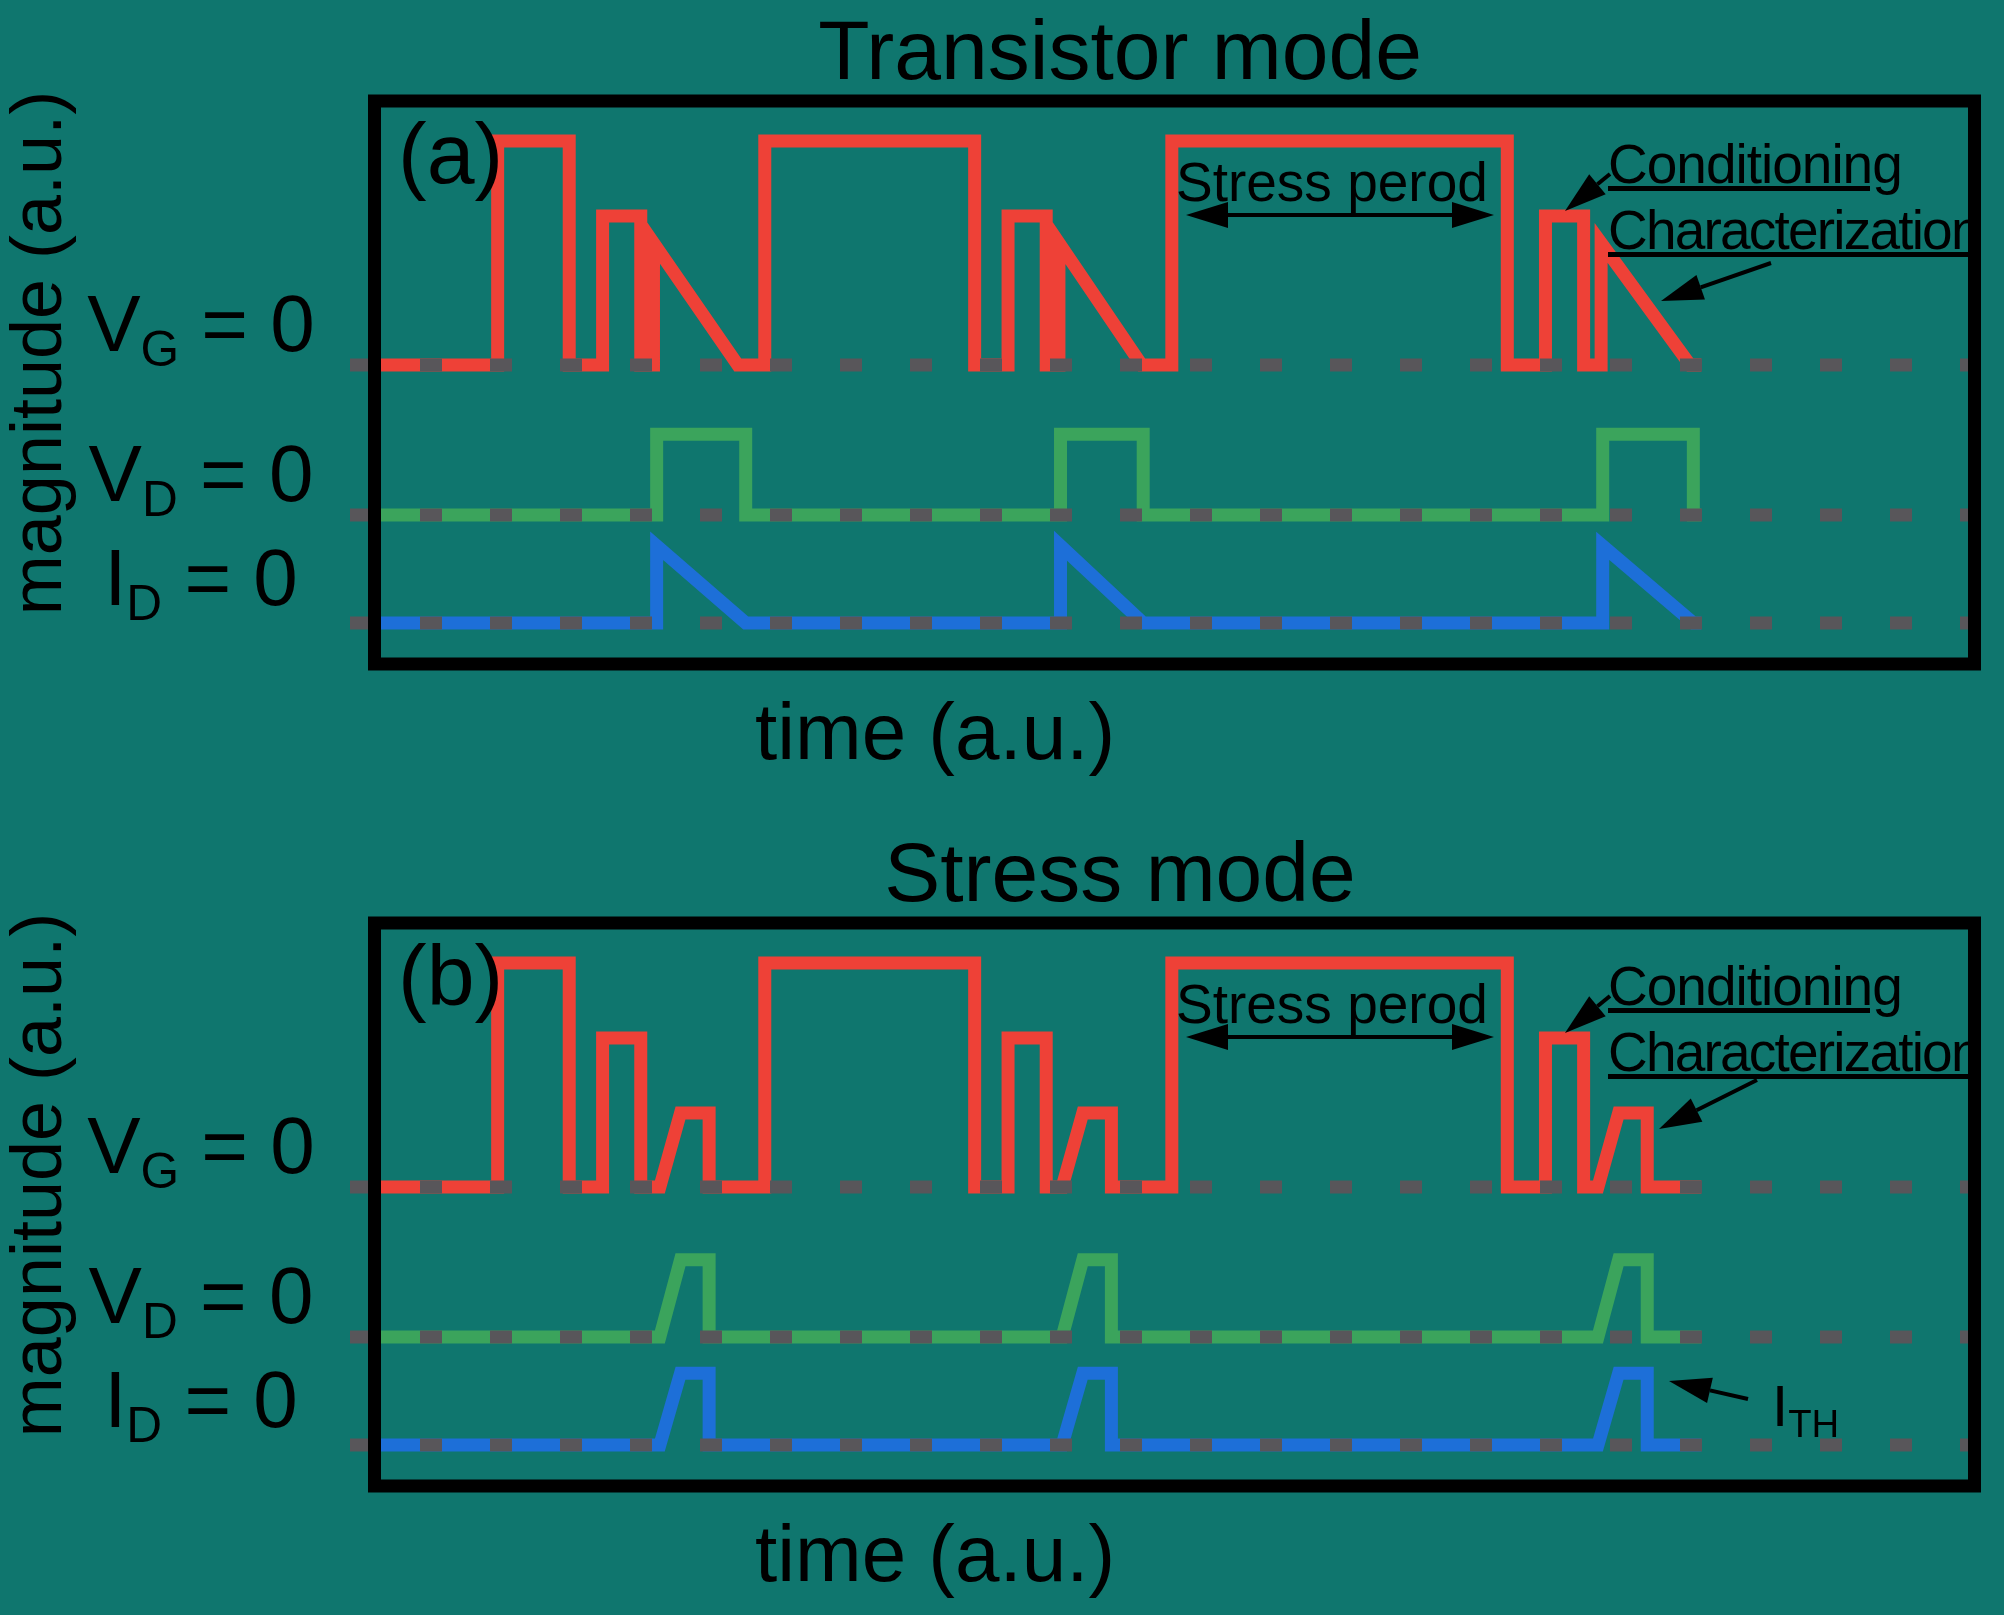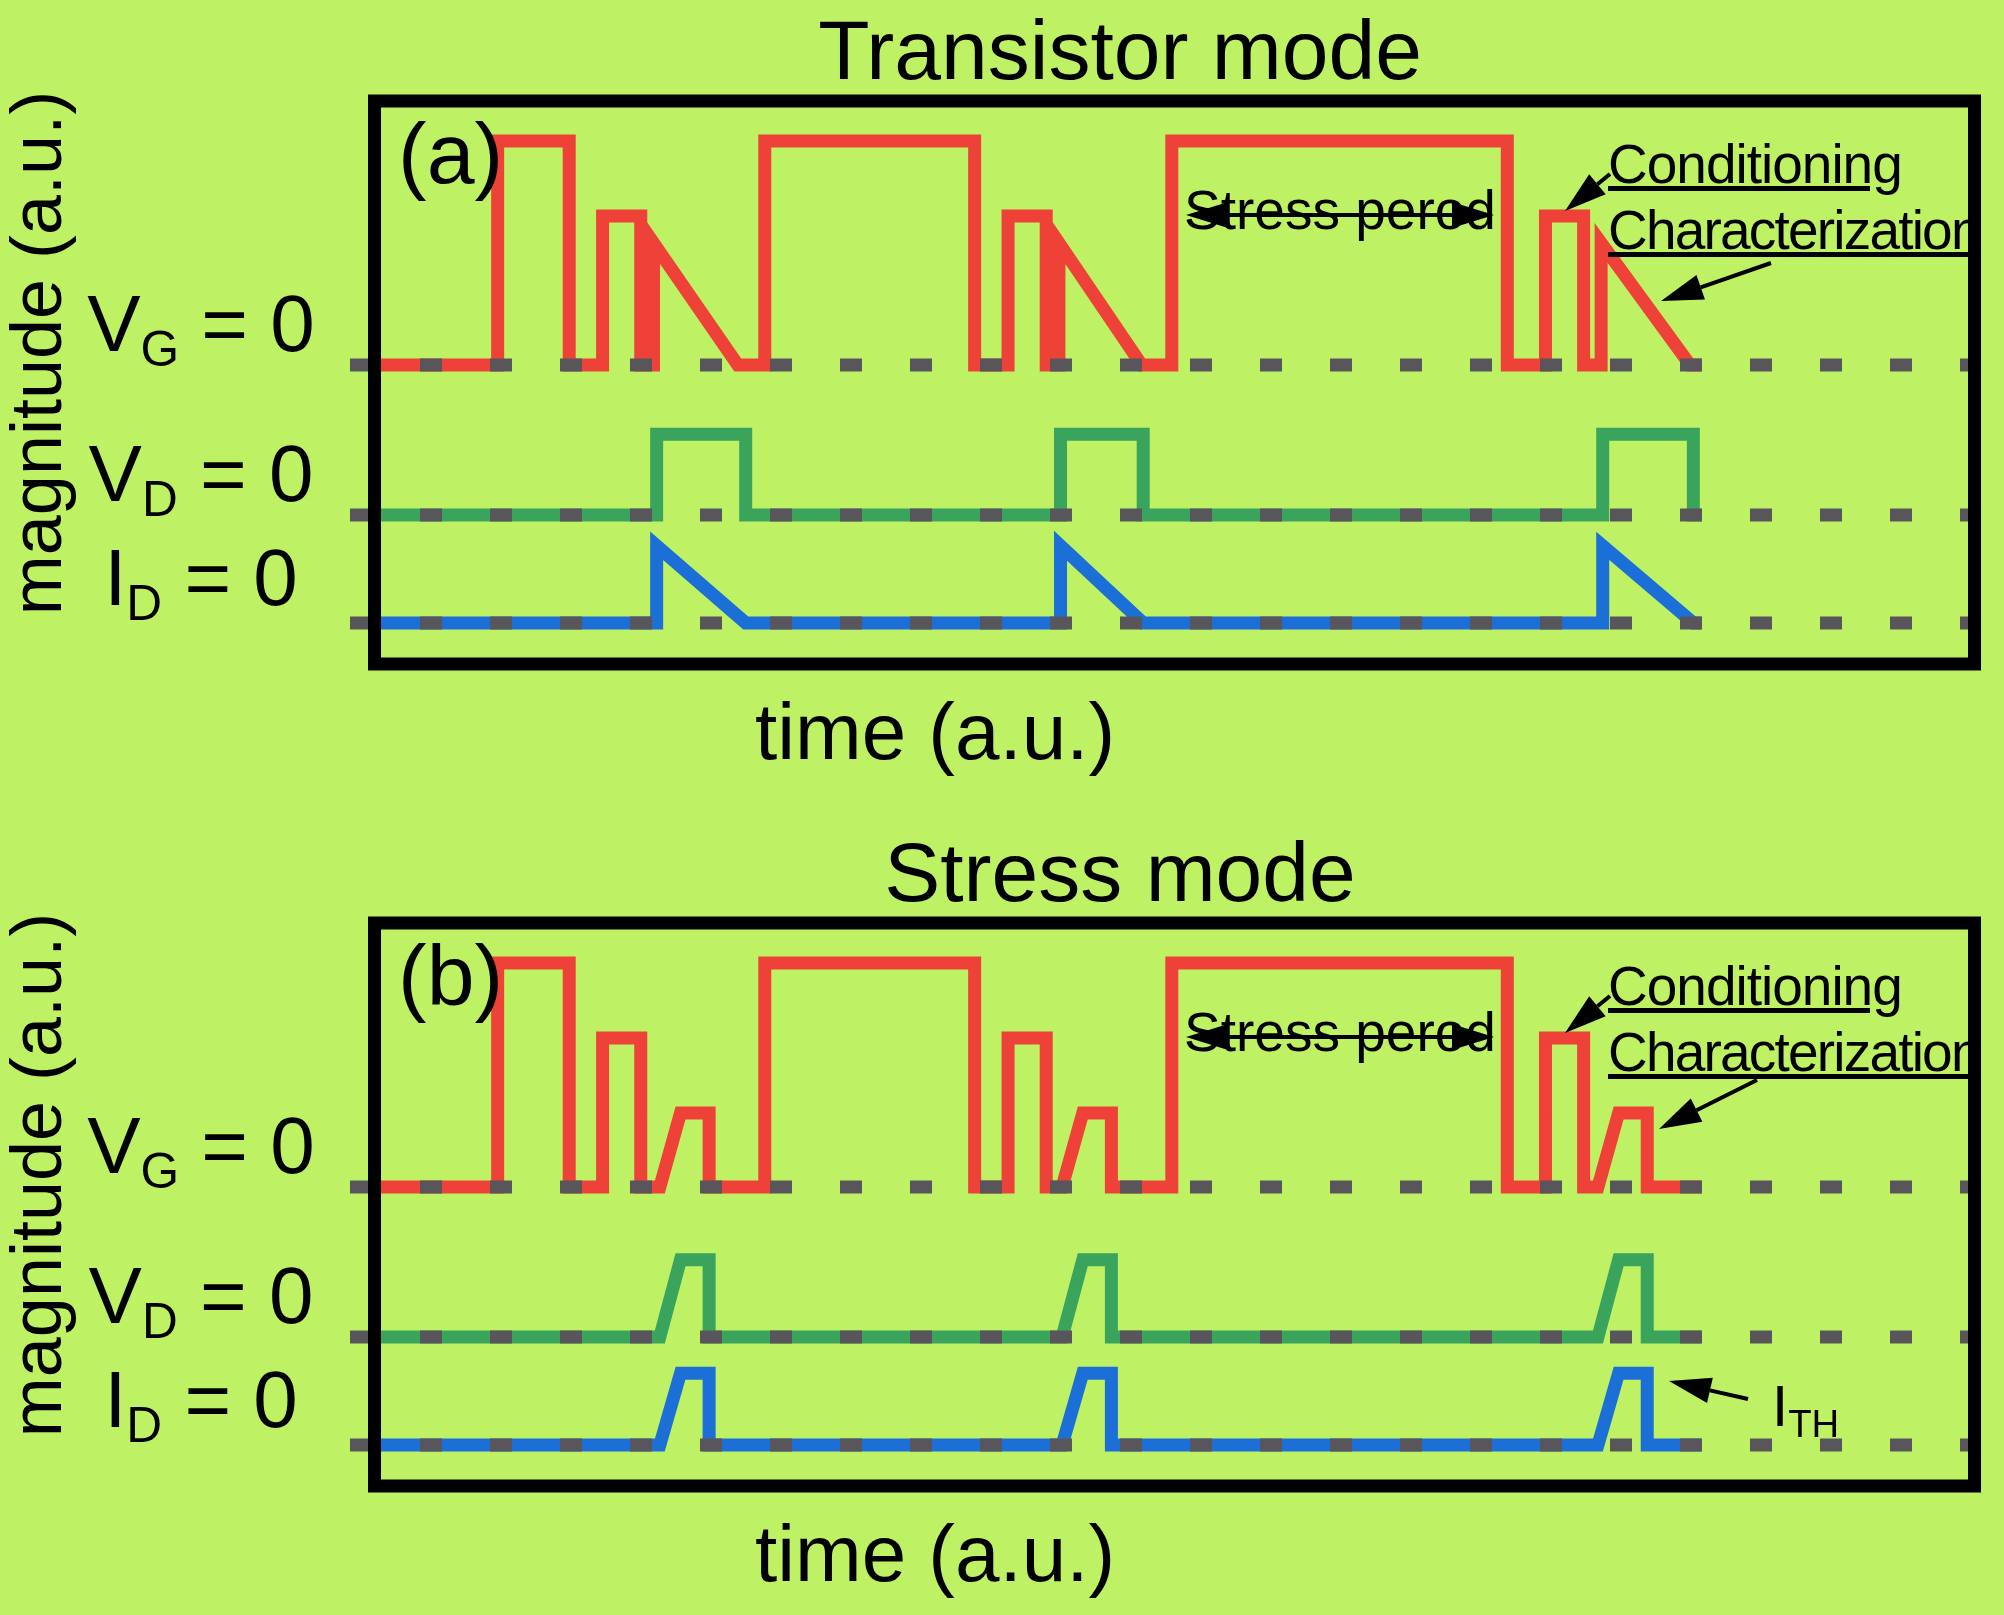--- a/index.html
+++ b/index.html
@@ -1,36 +1,36 @@
 <!DOCTYPE html>
 <html><head>
 <meta charset="utf-8">
 <style>
   html,body{margin:0;padding:0;background:#ffffff;}
   #figure{
     position:relative;
     width:2004px;height:1615px;
-    background:#bef264;
+    background:#0f766e;
     font-family:"Liberation Sans", sans-serif;
     color:#000;
     overflow:hidden;
   }
   #wave-svg{position:absolute;left:0;top:0;}
   .txt{position:absolute;white-space:nowrap;}
   .panel-title{width:1200px;left:520px;text-align:center;font-size:84px;}
   .xlabel{width:800px;left:755px;font-size:80px;}
   .ylabel{
     width:700px;height:90px;left:-310px;text-align:center;
     font-size:72px;transform:rotate(-90deg);transform-origin:center;
   }
   .panel-tag{left:398px;font-size:86px;}
   .trace-label{left:40px;width:322px;text-align:center;font-size:80px;}
   .sub{font-size:0.62em;vertical-align:-0.3em;}
   .ann{font-size:55px;}
-  .ann-stress{left:1150px;width:380px;text-align:center;margin-top:28px;}
+  .ann-stress{left:1176px;width:380px;text-align:left;}
   .ann-right{left:1608px;letter-spacing:-1px;text-decoration:underline;}
   .ann-char{letter-spacing:-1.8px;}
   .ith-label{font-size:58px;margin-left:19px;}
   .ith-label .sub{font-size:0.66em;}
 </style>
 </head>
 <body>
 
 <div id="figure">
 

